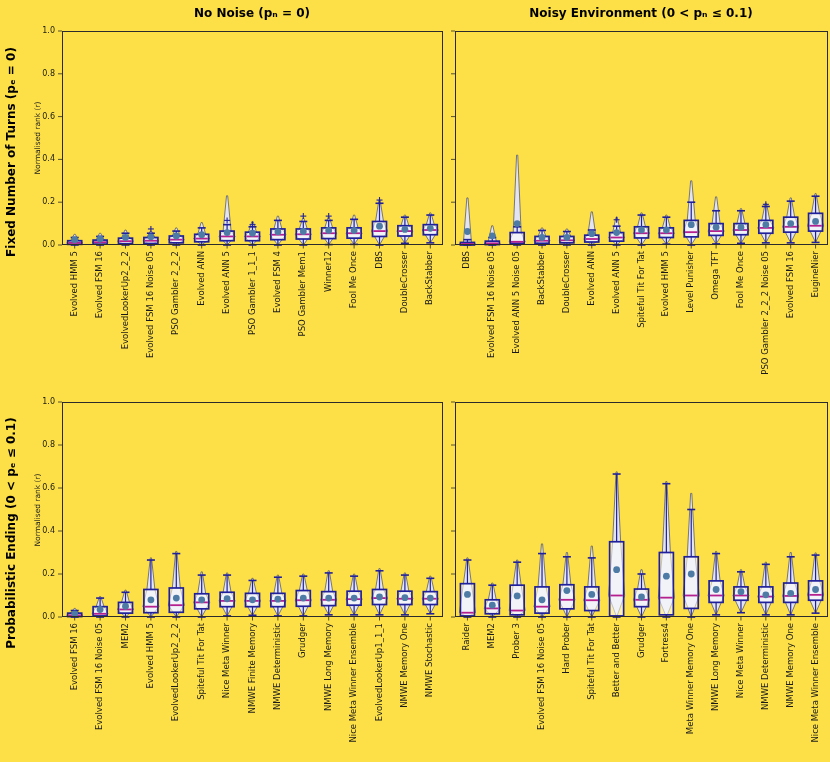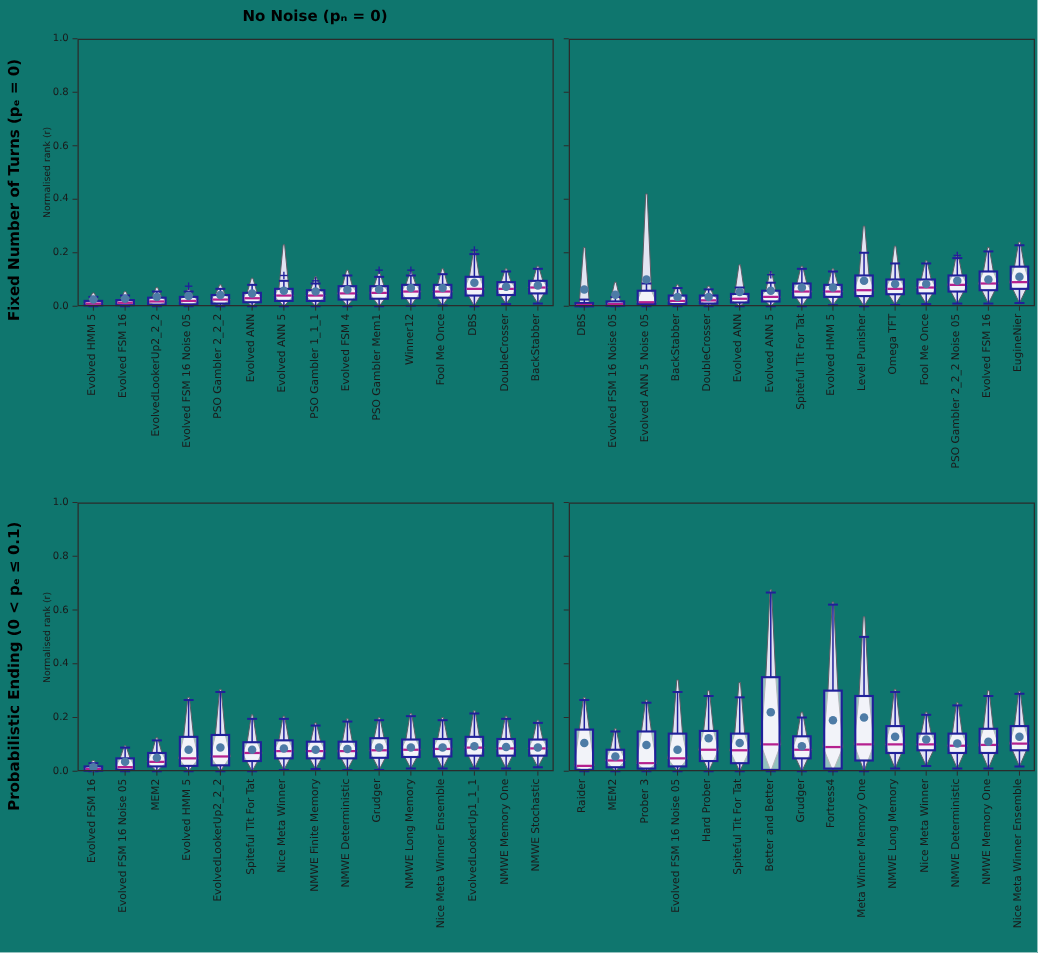--- a/index.html
+++ b/index.html
@@ -1,16 +1,16 @@
 <!DOCTYPE html>
 <html><head>
 <meta charset="utf-8">
 <style>
   html,body{margin:0;padding:0;background:#fff;}
-  .figure{position:relative;width:830px;height:762px;background:#0f766e;
+  .figure{position:relative;width:830px;height:762px;background:#fde047;
           font-family:"DejaVu Sans","Liberation Sans",sans-serif;overflow:hidden;}
   .col-title{position:absolute;font-size:12px;font-weight:bold;color:#000;
              transform:translateX(-50%);white-space:nowrap;}
   .row-title{position:absolute;font-size:12px;font-weight:bold;color:#000;
              writing-mode:vertical-rl;transform:translateY(-50%) rotate(180deg);
              white-space:nowrap;}
   .y-label{position:absolute;font-size:7.5px;color:#1a1a1a;
            writing-mode:vertical-rl;transform:translateY(-50%) rotate(180deg);
            white-space:nowrap;}
   .panel{position:absolute;}
@@ -19,20 +19,21 @@
   .xlabels{position:absolute;}
   .xlabel{position:absolute;font-size:8.5px;color:#1a1a1a;line-height:11px;
           writing-mode:vertical-rl;transform:rotate(180deg);white-space:nowrap;}
 </style>
 </head>
 <body>
 
 <div class="figure">
 
   <div class="col-title" style="left:252px;top:6px;">No Noise (pₙ = 0)</div>
+  <div class="col-title" style="left:641px;top:6px;">Noisy Environment (0 &lt; pₙ ≤ 0.1)</div>
 
   <div class="row-title" style="left:4px;top:152px;">Fixed Number of Turns (pₑ = 0)</div>
   <div class="row-title" style="left:4px;top:533px;">Probabilistic Ending (0 &lt; pₑ ≤ 0.1)</div>
 
   <div class="y-label" style="left:33px;top:138px;">Normalised rank (r)</div>
   <div class="y-label" style="left:33px;top:510px;">Normalised rank (r)</div>
 
   <div class="panel" style="left: 62px; top: 31px; width: 381px; height: 214px;">
       <svg width="381" height="214">
         <polygon points="12.7,214 4.699999999999999,211.86 8.7,209.72 12.1,203.3 13.299999999999999,203.3 16.7,209.72 20.7,211.86" fill="#e2e4f2" stroke="#5c5c66" stroke-width="0.8"></polygon>

